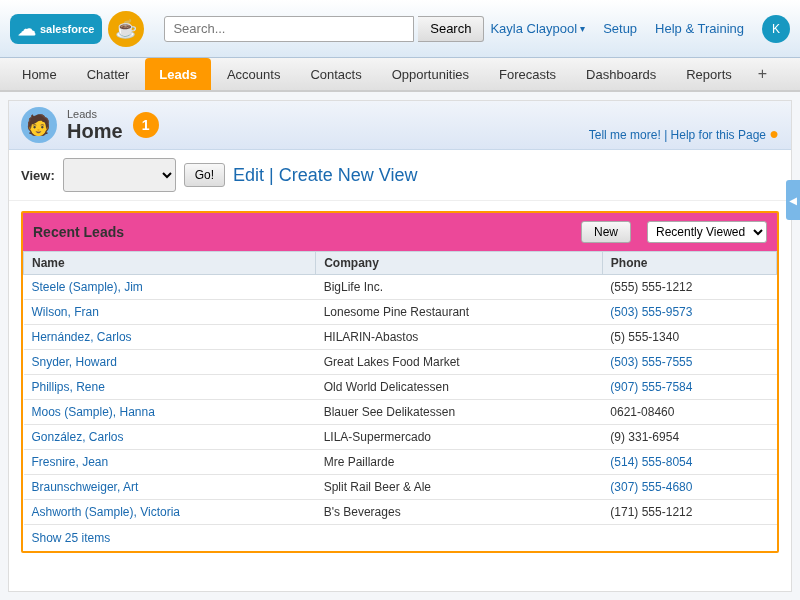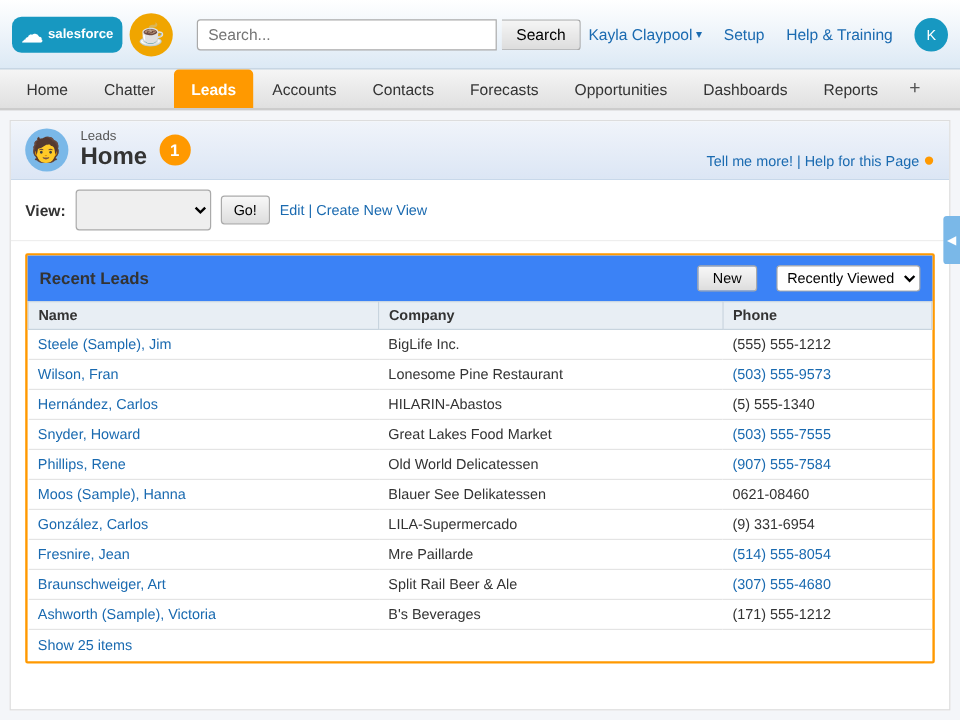--- a/index.html
+++ b/index.html
@@ -177,35 +177,35 @@
     }
     .go-btn {
       height: 24px;
       padding: 0 10px;
       background: linear-gradient(180deg, #f8f8f8, #ddd);
       border: 1px solid #aaa;
       border-radius: 3px;
       cursor: pointer;
       font-size: 12px;
     }
-    .view-links { font-size: 12px; color: #1a6ab0; }
+    .view-links { font-size: 18px; color: #1a6ab0; }
     .view-links a { color: #1a6ab0; cursor: pointer; text-decoration: none; }
 
     
     .section {
       margin: 10px 12px;
       border: 2px solid #f90;
       border-radius: 2px;
     }
     .section-header {
       display: flex;
       align-items: center;
       justify-content: space-between;
       padding: 8px 10px;
-      background: #3b82f6;
+      background: #ec4899;
     }
     .section-title { font-weight: bold; font-size: 14px; color: #333; }
     .section-controls { display: flex; gap: 16px; align-items: center; }
     .new-btn {
       height: 22px;
       padding: 0 12px;
       background: linear-gradient(180deg, #f8f8f8, #ddd);
       border: 1px solid #aaa;
       border-radius: 3px;
       cursor: pointer;
@@ -281,22 +281,22 @@
     <div class="avatar-circle">K</div>
   </div>
 </div>
 
 <div class="nav-bar">
   <a class="nav-item">Home</a>
   <a class="nav-item">Chatter</a>
   <a class="nav-item active">Leads</a>
   <a class="nav-item">Accounts</a>
   <a class="nav-item">Contacts</a>
+  <a class="nav-item">Opportunities</a>
   <a class="nav-item">Forecasts</a>
-  <a class="nav-item">Opportunities</a>
   <a class="nav-item">Dashboards</a>
   <a class="nav-item">Reports</a>
   <span class="nav-plus">+</span>
 </div>
 
 <div class="page-content">
 
   <div class="sub-header">
     <div class="breadcrumb-title">
       <div class="lead-icon">🧑</div>

